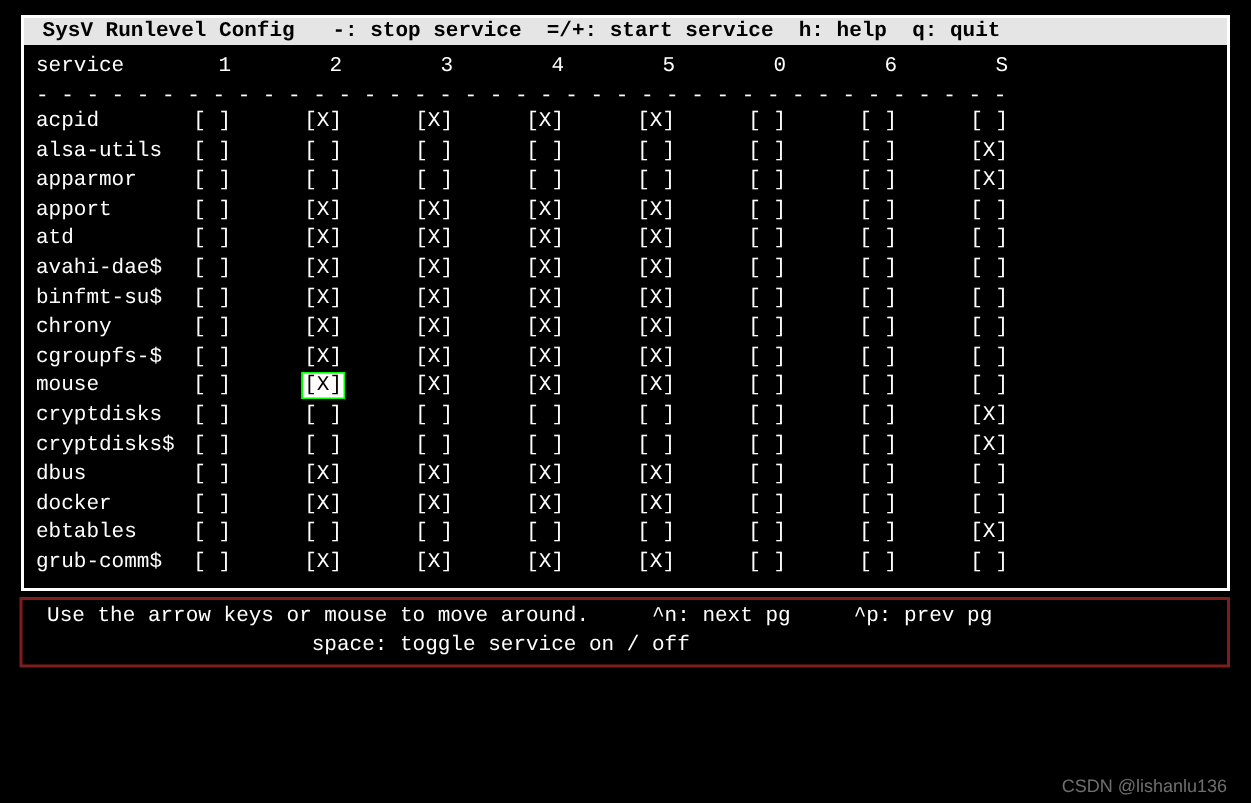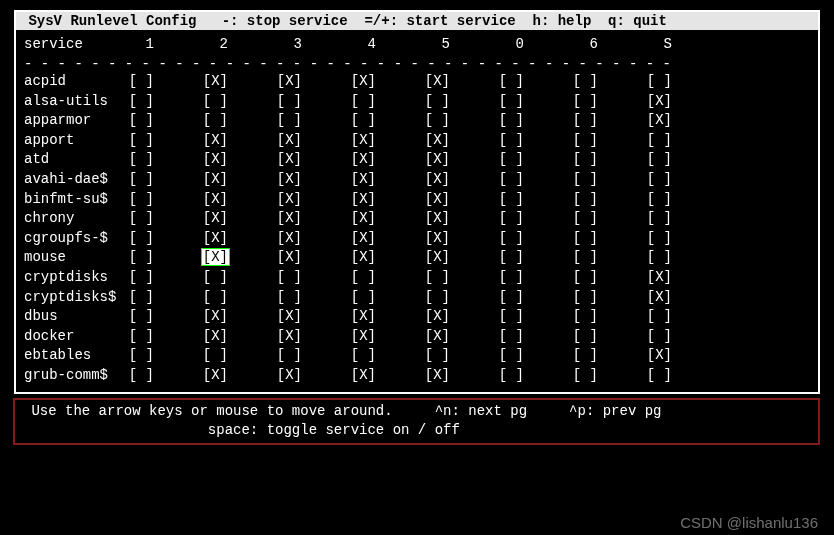--- a/index.html
+++ b/index.html
@@ -56,21 +56,21 @@
   .footer-line {
     white-space: pre;
     line-height: 1.4;
   }
   .watermark {
     position: absolute;
     bottom: 4px;
     right: 16px;
     color: rgba(200,200,200,0.55);
     font-family: Arial, sans-serif;
-    font-size: 15px;
+    font-size: 12px;
   }
 </style>
 </head>
 <body>
 
 <div class="frame">
   <div class="title-bar"> SysV Runlevel Config   -: stop service  =/+: start service  h: help  q: quit </div>
 
   <div class="header-row" id="hdr"><span class="svc-name">service</span>  <span class="cell">  1</span><span class="cell">  2</span><span class="cell">  3</span><span class="cell">  4</span><span class="cell">  5</span><span class="cell">  0</span><span class="cell">  6</span><span class="cell">  S</span></div>
   <div class="dashes">- - - - - - - - - - - - - - - - - - - - - - - - - - - - - - - - - - - - - - - </div>

